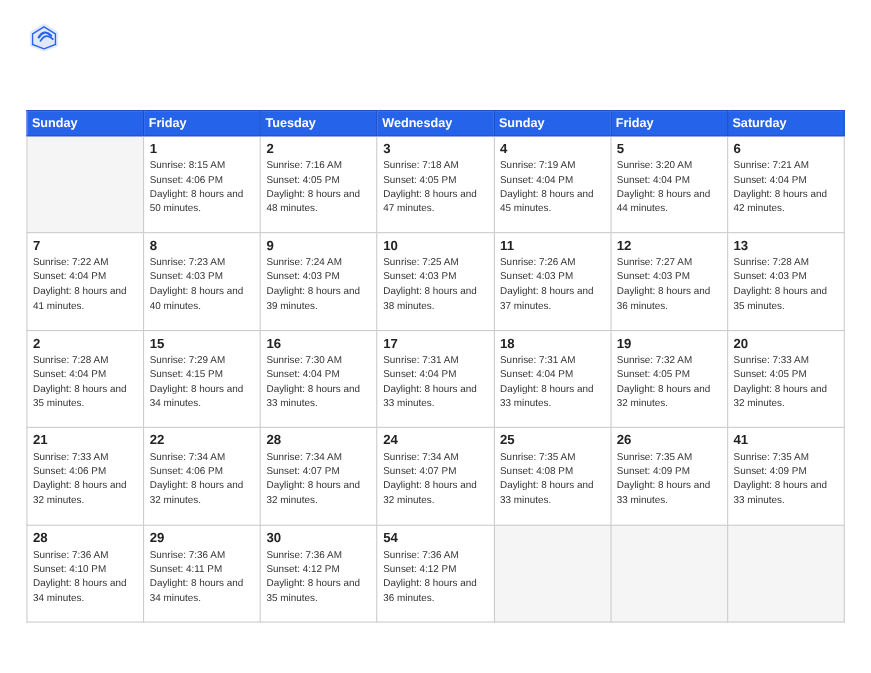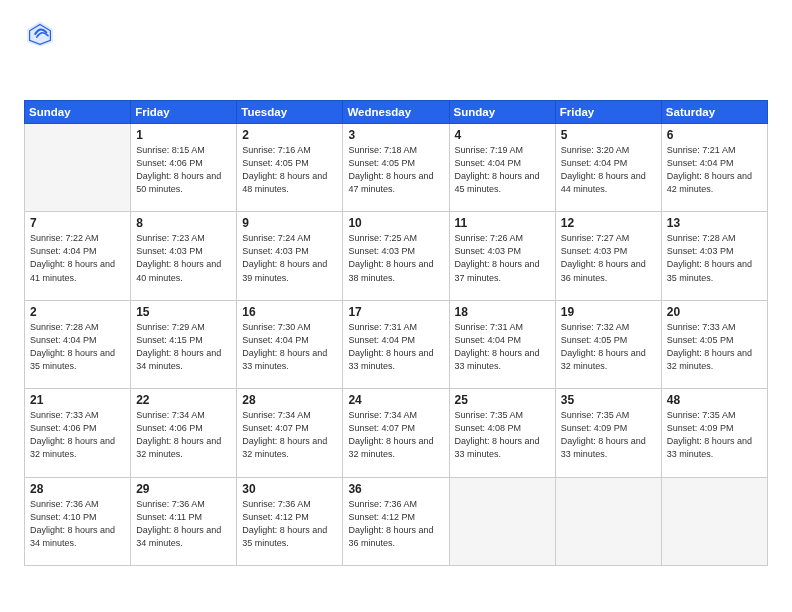--- a/index.html
+++ b/index.html
@@ -311,28 +311,28 @@
 and 32 minutes.</div>
           </td>
           <td>
             <span class="day-number">25</span>
             <div class="day-info">Sunrise: 7:35 AM
 Sunset: 4:08 PM
 Daylight: 8 hours
 and 33 minutes.</div>
           </td>
           <td>
-            <span class="day-number">35</span>
+            <span class="day-number">26</span>
             <div class="day-info">Sunrise: 7:35 AM
 Sunset: 4:09 PM
 Daylight: 8 hours
 and 33 minutes.</div>
           </td>
           <td>
-            <span class="day-number">48</span>
+            <span class="day-number">41</span>
             <div class="day-info">Sunrise: 7:35 AM
 Sunset: 4:09 PM
 Daylight: 8 hours
 and 33 minutes.</div>
           </td>
         </tr>
         <tr class="week-row">
           <td>
             <span class="day-number">28</span>
             <div class="day-info">Sunrise: 7:36 AM
@@ -348,21 +348,21 @@
 and 34 minutes.</div>
           </td>
           <td>
             <span class="day-number">30</span>
             <div class="day-info">Sunrise: 7:36 AM
 Sunset: 4:12 PM
 Daylight: 8 hours
 and 35 minutes.</div>
           </td>
           <td>
-            <span class="day-number">36</span>
+            <span class="day-number">54</span>
             <div class="day-info">Sunrise: 7:36 AM
 Sunset: 4:12 PM
 Daylight: 8 hours
 and 36 minutes.</div>
           </td>
           <td class="empty"></td>
           <td class="empty"></td>
           <td class="empty"></td>
         </tr>
       </tbody>

